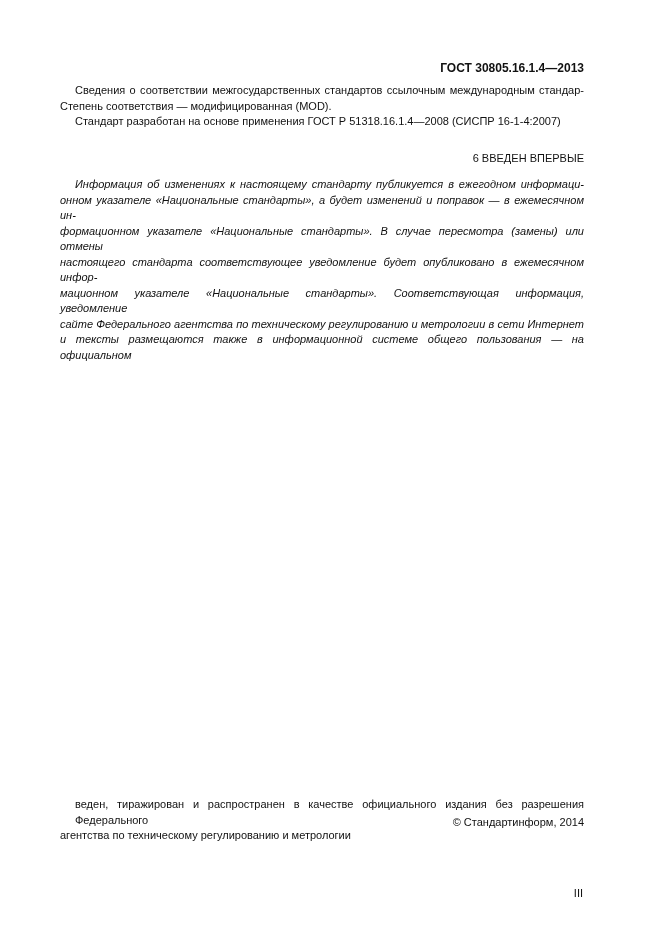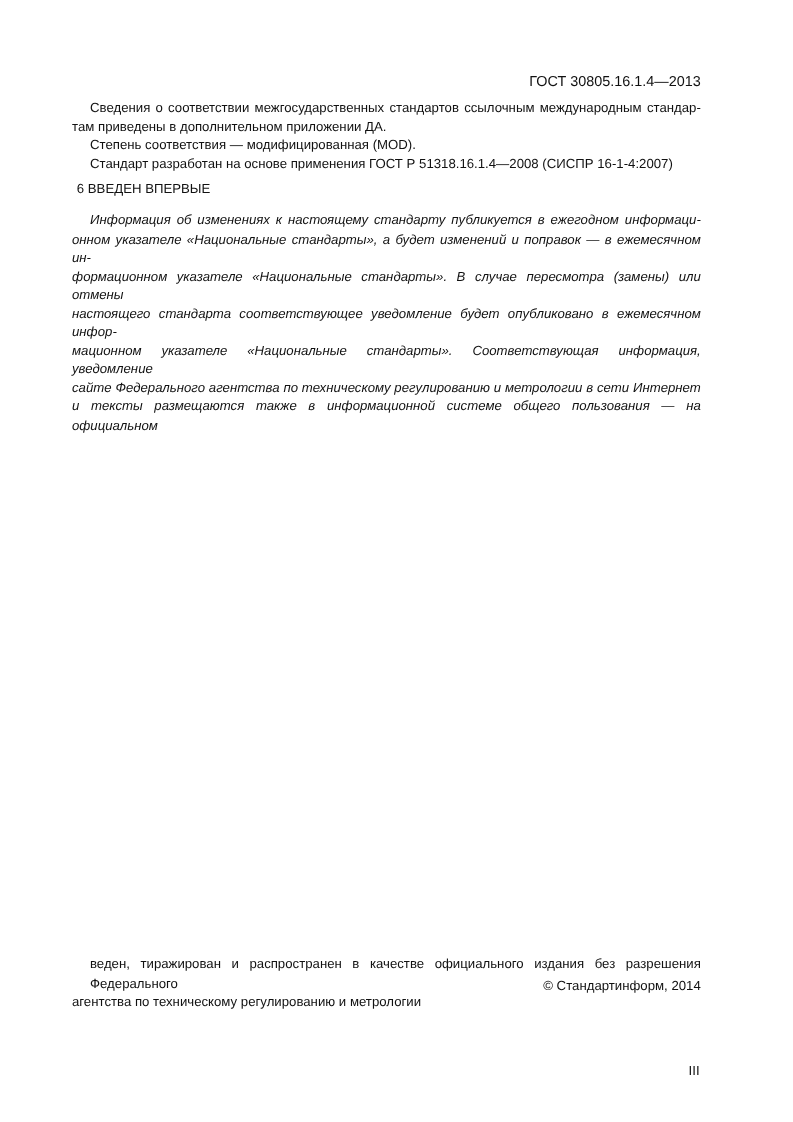--- a/index.html
+++ b/index.html
@@ -1,36 +1,35 @@
 <!DOCTYPE html>
 <html><head>
   <meta charset="utf-8">
   <style>
     html, body { margin: 0; padding: 0; background: #ffffff; }
     body { width: 661px; height: 935px; position: relative; overflow: hidden;
       font-family: "Liberation Sans", sans-serif; color: #111; font-size: 11px; }
-    .header { position: absolute; top: 61px; right: 77px; font-weight: normal; font-size: 12px; text-align: right; }
+    .header { position: absolute; top: 61px; right: 77px; font-weight: bold; font-size: 12px; text-align: right; }
     .block { position: absolute; left: 75px; width: 509px; line-height: 15.5px; }
     .line { display: block; white-space: nowrap; }
     .just { display: block; text-align: justify; text-align-last: justify; }
     .intro { top: 83px; }
     .sec6 { top: 151px; left: 75px; }
     .italic { top: 177px; font-style: italic; }
     .copy { position: absolute; top: 768px; right: 77px; margin-top: 48px; }
     .rights { top: 797px; }
     .pagenum { position: absolute; top: 887px; right: 78px; }
   </style>
 </head>
 <body>
 
 <div class="header">ГОСТ 30805.16.1.4—2013</div>
 
 <div class="block intro">
   <span class="just" style="text-indent:0; padding-left:0;"><span>Сведения о соответствии межгосударственных стандартов ссылочным международным стандар-</span></span>
-  <span class="line" style="margin-left:-0px;">там приведены в дополнительном приложении ДА.</span>
   <span class="line">Степень соответствия — модифицированная (MOD).</span>
   <span class="line">Стандарт разработан на основе применения ГОСТ Р 51318.16.1.4—2008 (СИСПР 16-1-4:2007)</span>
 </div>
 
 <div class="block sec6">6  ВВЕДЕН ВПЕРВЫЕ</div>
 
 <div class="block italic">
   <span class="just">Информация об изменениях к настоящему стандарту публикуется в ежегодном информаци-</span>
   <span class="just">онном указателе «Национальные стандарты», а будет изменений и поправок — в ежемесячном ин-</span>
   <span class="just">формационном указателе «Национальные стандарты». В случае пересмотра (замены) или отмены</span>
@@ -48,14 +47,14 @@
 </div>
 
 <div class="pagenum">III</div>
 
 <style>
   
   .intro .just:first-child, .italic .just:first-child, .rights .just:first-child { padding-left: 0; }
   .intro, .italic, .rights { left: 60px; width: 524px; }
   .intro > span:nth-child(1), .intro > span:nth-child(3), .intro > span:nth-child(4),
   .italic > span:nth-child(1), .rights > span:nth-child(1) { margin-left: 15px; }
-  .sec6 { left: 64px; }
+  .sec6 { left: 75px; text-align: right; }
 </style>
 
 </body></html>

